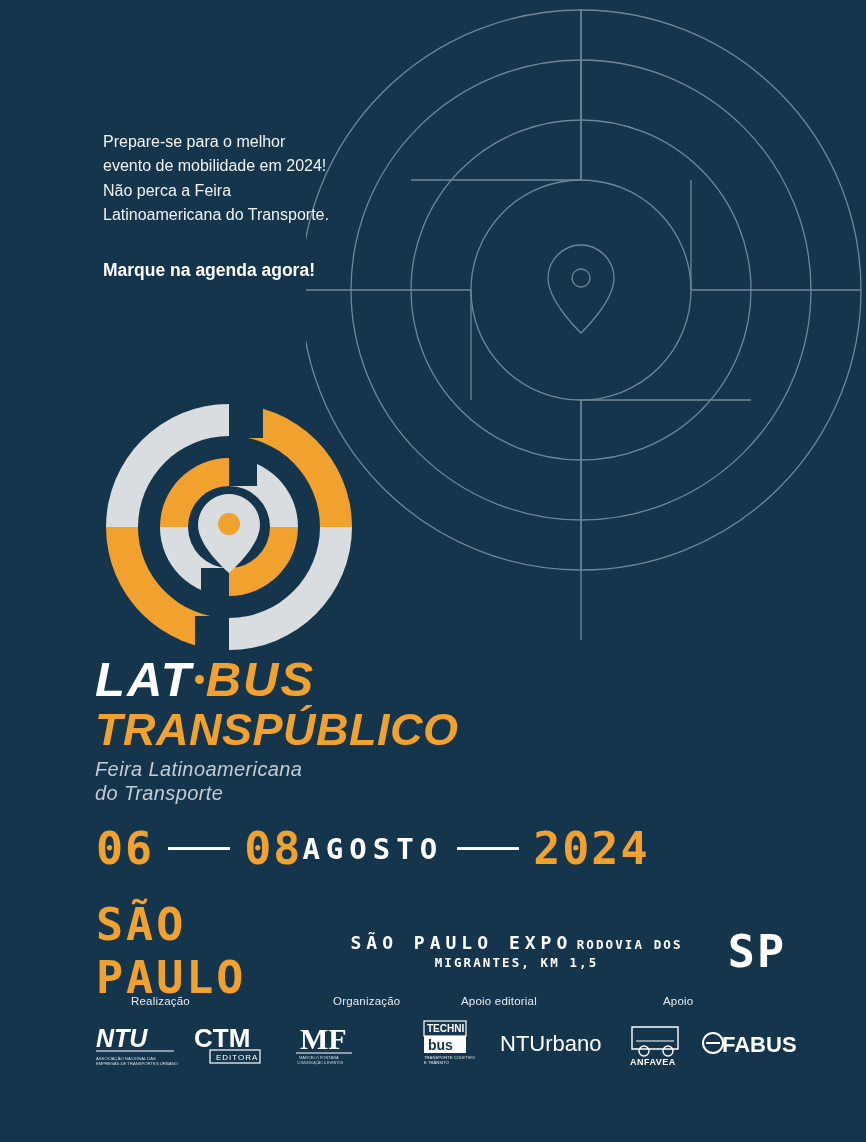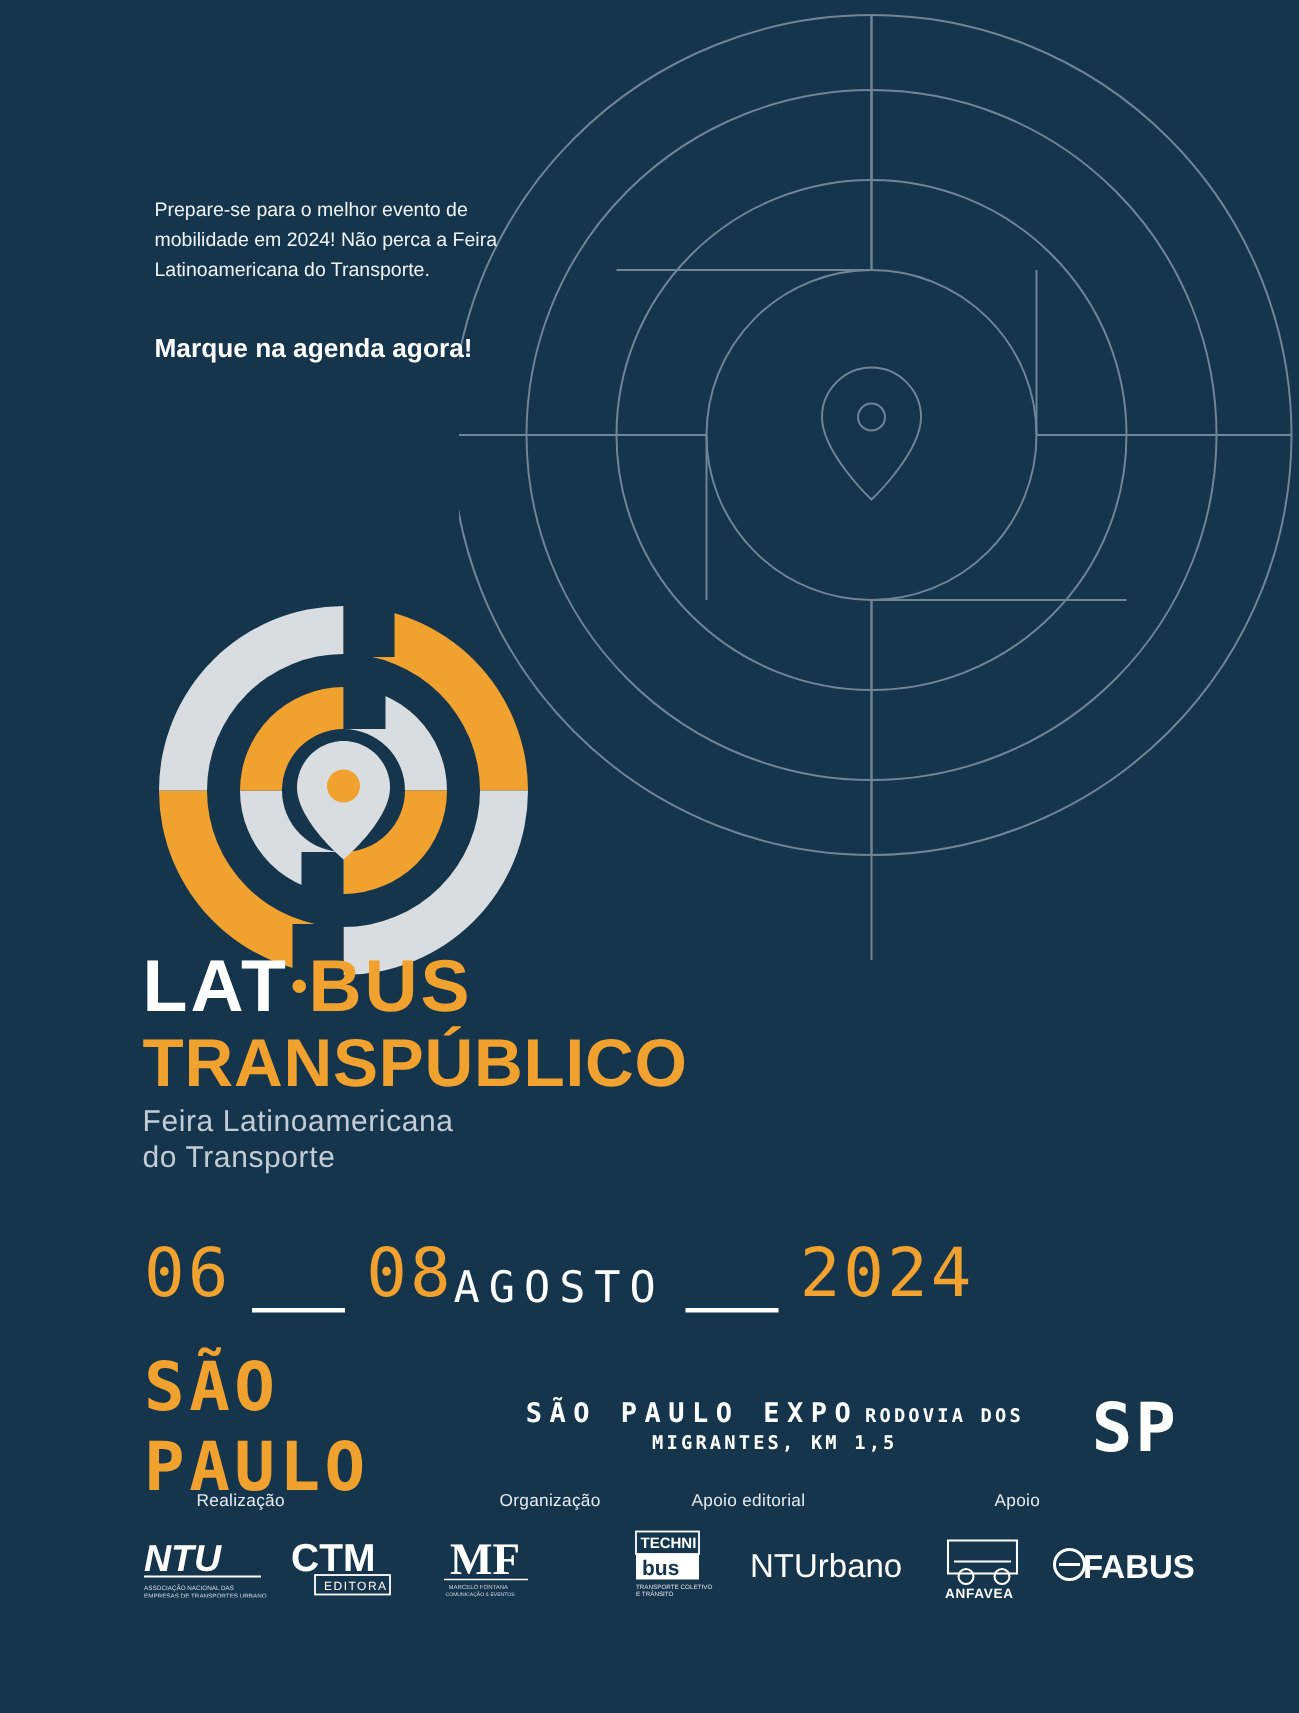--- a/index.html
+++ b/index.html
@@ -35,21 +35,21 @@
 
   
   .copy {
     position: absolute;
     left: 103px;
     top: 130px;
     width: 230px;
   }
   .copy p {
     margin: 0;
-    font-size: 13px;
+    font-size: 16px;
     line-height: 1.53;
     color: #f1f4f6;
     font-weight: 400;
   }
   .copy .cta {
     margin-top: 30px;
     font-weight: bold;
     font-size: 17.5px;
     line-height: 1.45;
     color: #ffffff;
@@ -61,22 +61,23 @@
     left: 98px;
     top: 396px;
     width: 262px;
     height: 262px;
   }
 
   
   .wordmark {
     position: absolute;
     left: 95px;
-    top: 634px;
+    top: 655px;
     width: 420px;
+    font-style: italic;
   }
   .wm-line1 {
     font-size: 49px;
     letter-spacing: 2px;
     font-weight: bold;
     line-height: 1;
     white-space: nowrap;
   }
   .wm-line1 .w1 { color: #ffffff; }
   .wm-line1 .dot {
@@ -105,24 +106,24 @@
     letter-spacing: 0.4px;
   }
 
   
   .date-row {
     position: absolute;
     left: 96px;
     top: 822px;
     width: 680px;
     display: flex;
-    align-items: flex-end;
+    align-items: center;
     font-family: "DejaVu Sans Mono", monospace;
     font-size: 45px;
-    font-weight: normal;
+    font-weight: bold;
     letter-spacing: 2px;
   }
   .date-row .num { color: #f0a12e; }
   .date-row .month {
     color: #ffffff;
     letter-spacing: 6px;
     font-size: 29px;
   }
   .rule {
     flex: 0 0 auto;

